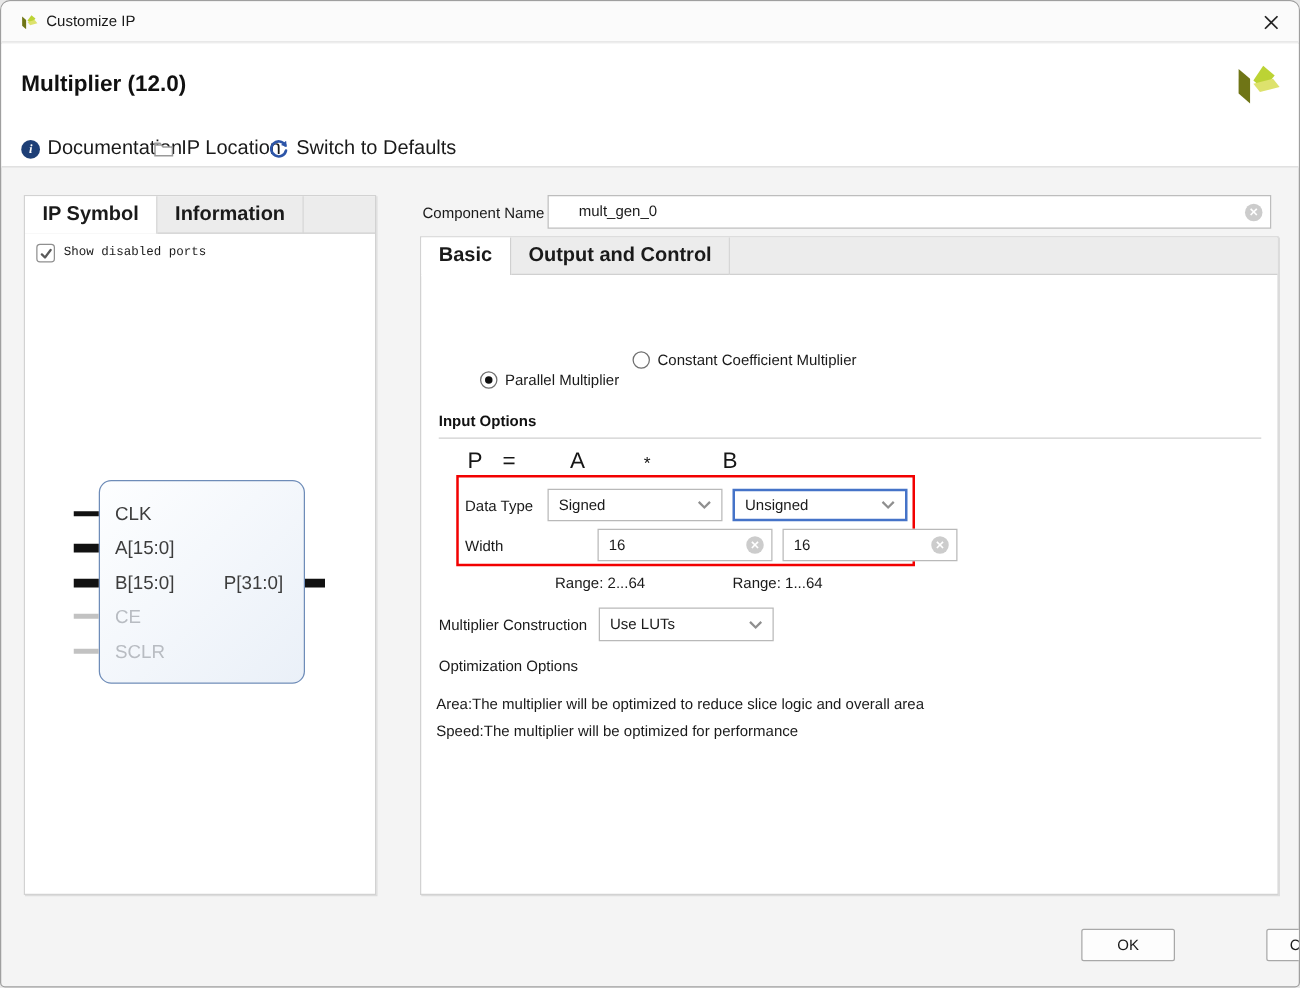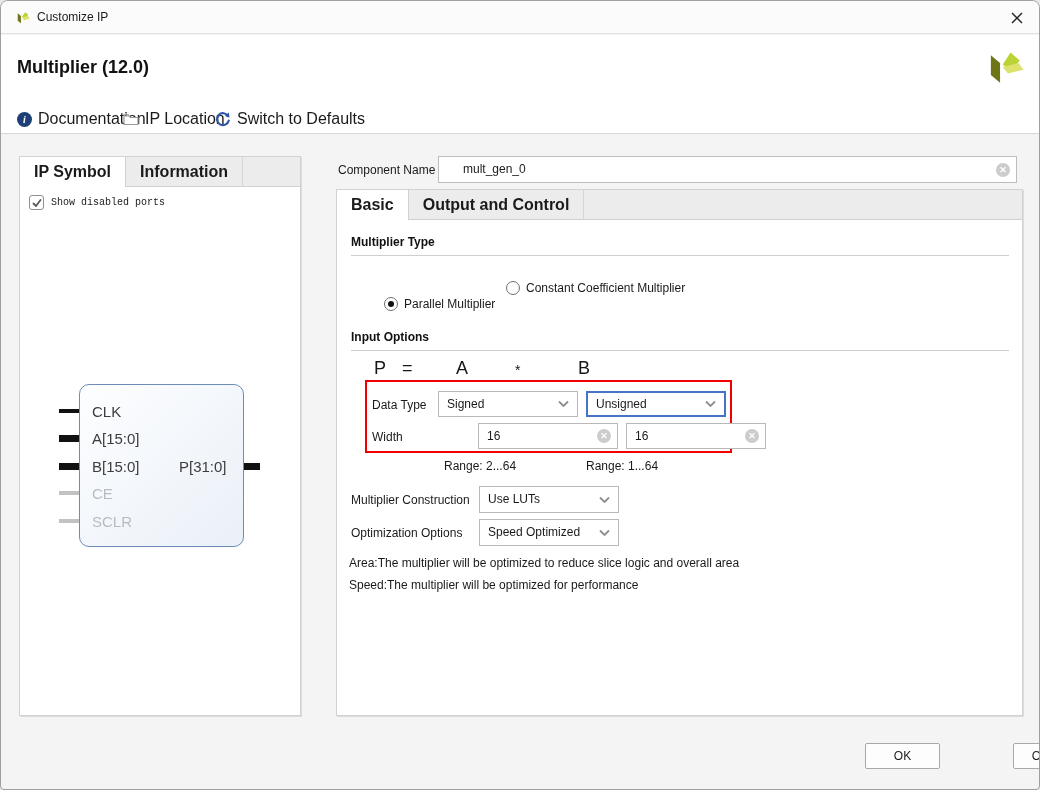--- a/index.html
+++ b/index.html
@@ -166,21 +166,20 @@
     <span class="clear-ico">✕</span>
   </div>
 
   <div class="right-panel">
     <div class="tabstrip">
       <div class="tab active">Basic</div>
       <div class="tab">Output and Control</div>
     </div>
   </div>
 
-  <div class="sect-head" style="left:350px; top:234px;">Multiplier Type</div>
 
   <div class="radio-row" style="left:383px; top:296px;">
     <span class="radio sel"></span>
     <span class="lbl">Parallel Multiplier</span>
   </div>
   <div class="radio-row" style="left:505px; top:280px;">
     <span class="radio"></span>
     <span class="lbl">Constant Coefficient Multiplier</span>
   </div>
 
@@ -223,26 +222,20 @@
 
   <div class="fld-label" style="left:350px; top:492px;">Multiplier Construction</div>
   <div class="dropdown" style="left:478px; top:485px; height:27px;">
     <span>Use LUTs</span>
     <svg class="chev" width="11" height="7" viewBox="0 0 11 7">
       <polyline points="1,1 5.5,5.5 10,1" fill="none" stroke="#8f8f8f" stroke-width="1.8"></polyline>
     </svg>
   </div>
 
   <div class="fld-label" style="left:350px; top:525px;">Optimization Options</div>
-  <div class="dropdown" style="left:478px; top:518px; height:27px;">
-    <span>Speed Optimized</span>
-    <svg class="chev" width="11" height="7" viewBox="0 0 11 7">
-      <polyline points="1,1 5.5,5.5 10,1" fill="none" stroke="#8f8f8f" stroke-width="1.8"></polyline>
-    </svg>
-  </div>
 
   <div class="note" style="left:348px; top:555px;">Area:The multiplier will be optimized to reduce slice logic and overall area</div>
   <div class="note" style="left:348px; top:577px;">Speed:The multiplier will be optimized for performance</div>
 
   <div class="btn" style="left:840px;">OK</div>
   <div class="btn" style="left:988px;">Cancel</div>
 
 </div>
 
 </body></html>

